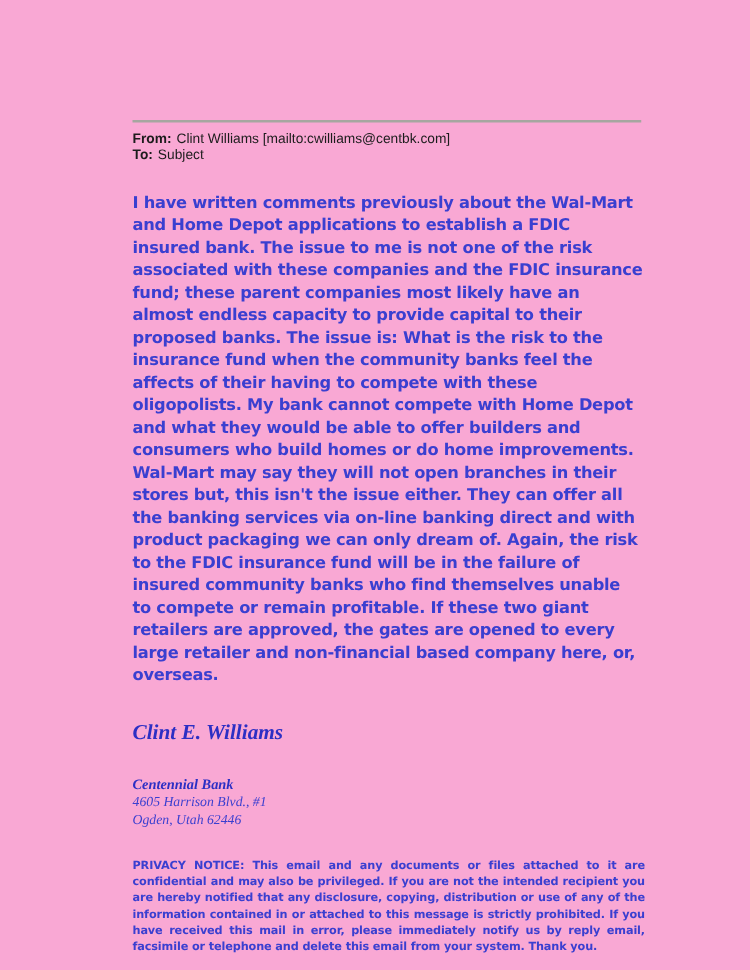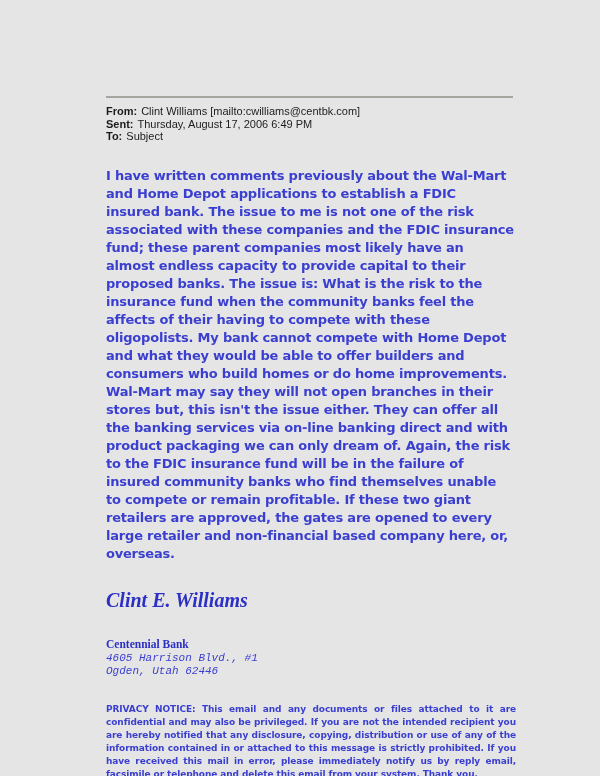--- a/index.html
+++ b/index.html
@@ -4,21 +4,21 @@
   <style>
     html, body {
       margin: 0;
       padding: 0;
       background: #ffffff;
     }
     .page {
       position: relative;
       width: 600px;
       height: 776px;
-      background: #e5e5e5;
+      background: #f9a8d4;
       overflow: hidden;
       font-family: "Liberation Sans", sans-serif;
     }
     .content {
       position: absolute;
       left: 106px;
       top: 96px;
       width: 408px;
     }
     .divider {
@@ -44,37 +44,38 @@
       letter-spacing: -0.2px;
       font-weight: bold;
     }
     .body-text p {
       margin: 0 0 18px 0;
     }
     .signature-name {
       margin: 26px 0 0 0;
       color: #2c2fc4;
       font-family: "Liberation Serif", serif;
-      font-size: 20px;
+      font-size: 17px;
       font-weight: bold;
       font-style: italic;
     }
     .sig-block {
       margin-top: 26px;
       color: #3a3fd0;
     }
     .sig-company {
       font-family: "Liberation Serif", serif;
       font-size: 11.5px;
       font-weight: bold;
+      font-style: italic;
       color: #2c2fc4;
       margin-bottom: 2px;
     }
     .sig-line {
-      font-family: Liberation Mono, monospace;
+      font-family: Liberation Serif, serif;
       font-style: italic;
       font-size: 11px;
       line-height: 13.5px;
     }
     .privacy {
       margin-top: 24px;
       width: 410px;
       color: #3a3fd0;
       font-family: "DejaVu Sans", sans-serif;
       font-weight: bold;
@@ -90,23 +91,20 @@
 <div class="page">
   <div class="content">
 
     <div class="divider"></div>
 
     <div class="mail-header">
       <div class="hrow">
         <span class="hlabel">From:</span><span>Clint Williams [mailto:cwilliams@centbk.com]</span>
       </div>
       <div class="hrow">
-        <span class="hlabel">Sent:</span><span>Thursday, August 17, 2006 6:49 PM</span>
-      </div>
-      <div class="hrow">
         <span class="hlabel">To:</span><span>Subject</span>
       </div>
     </div>
 
     <div class="body-text">
       <p>I have written comments previously about the Wal-Mart and Home Depot applications to establish a FDIC insured bank. The issue to me is not one of the risk associated with these companies and the FDIC insurance fund; these parent companies most likely have an almost endless capacity to provide capital to their proposed banks. The issue is: What is the risk to the insurance fund when the community banks feel the affects of their having to compete with these oligopolists. My bank cannot compete with Home Depot and what they would be able to offer builders and consumers who build homes or do home improvements. Wal-Mart may say they will not open branches in their stores but, this isn't the issue either. They can offer all the banking services via on-line banking direct and with product packaging we can only dream of. Again, the risk to the FDIC insurance fund will be in the failure of insured community banks who find themselves unable to compete or remain profitable. If these two giant retailers are approved, the gates are opened to every large retailer and non-financial based company here, or, overseas.</p>
     </div>
 
     <div class="signature-name">Clint E. Williams</div>
 

